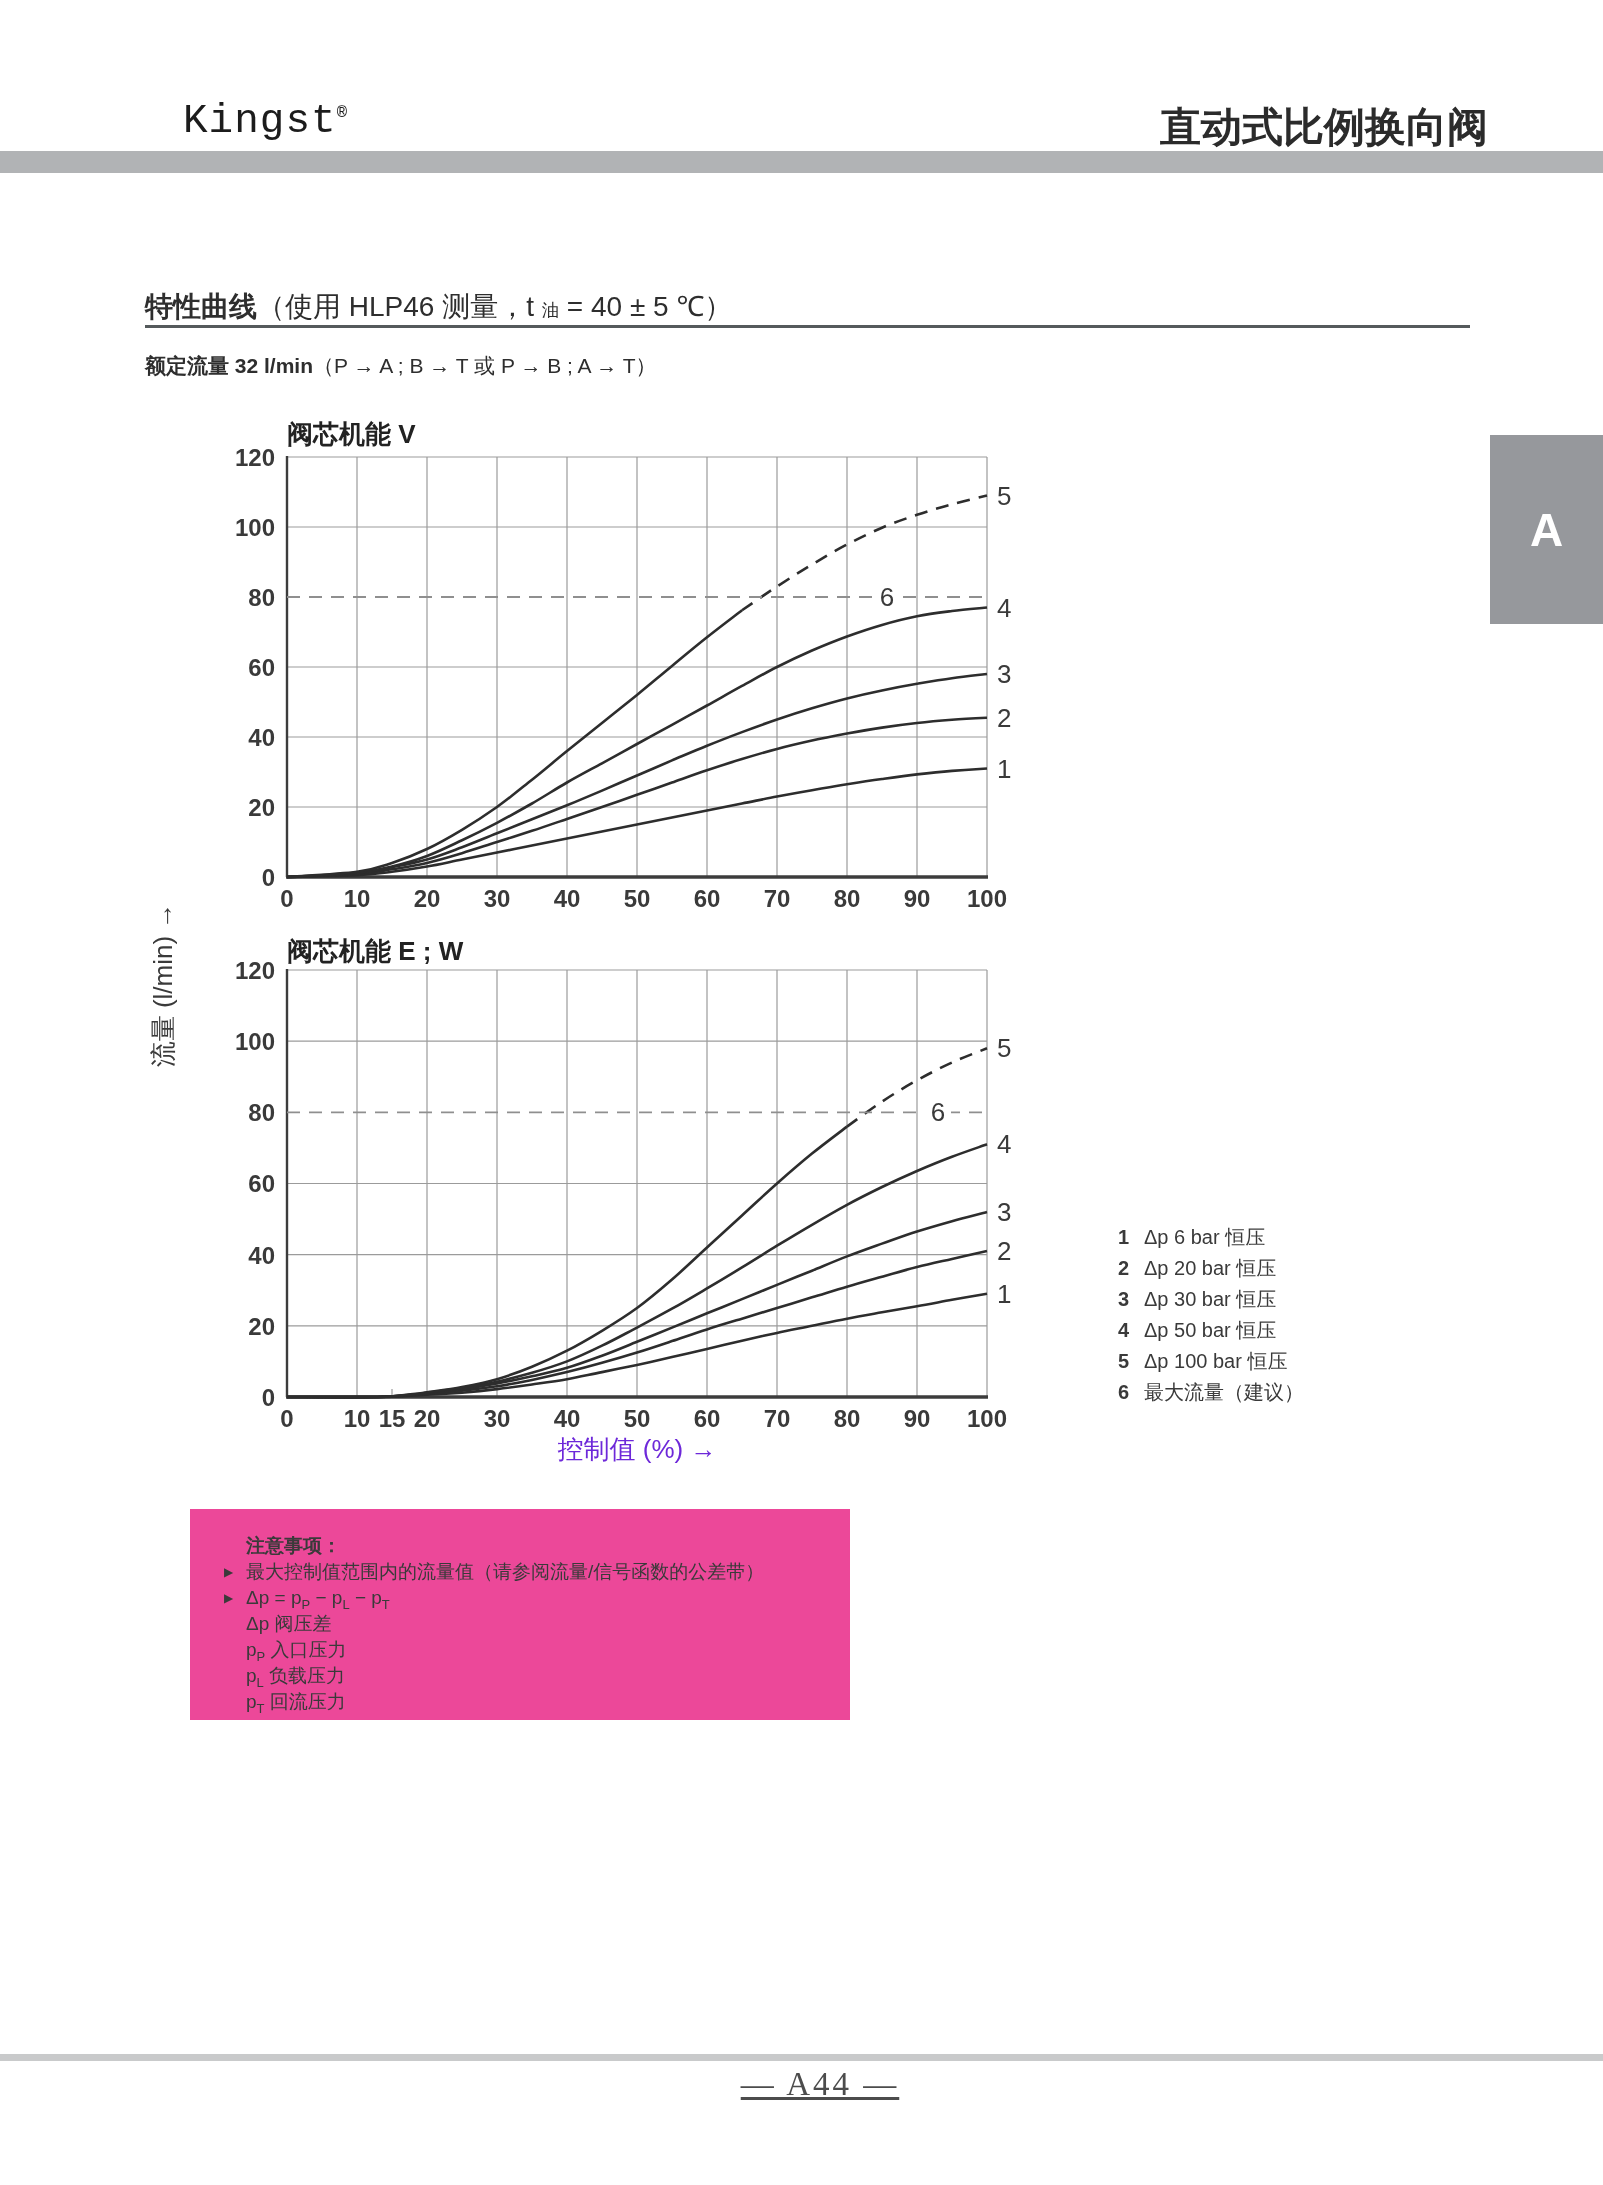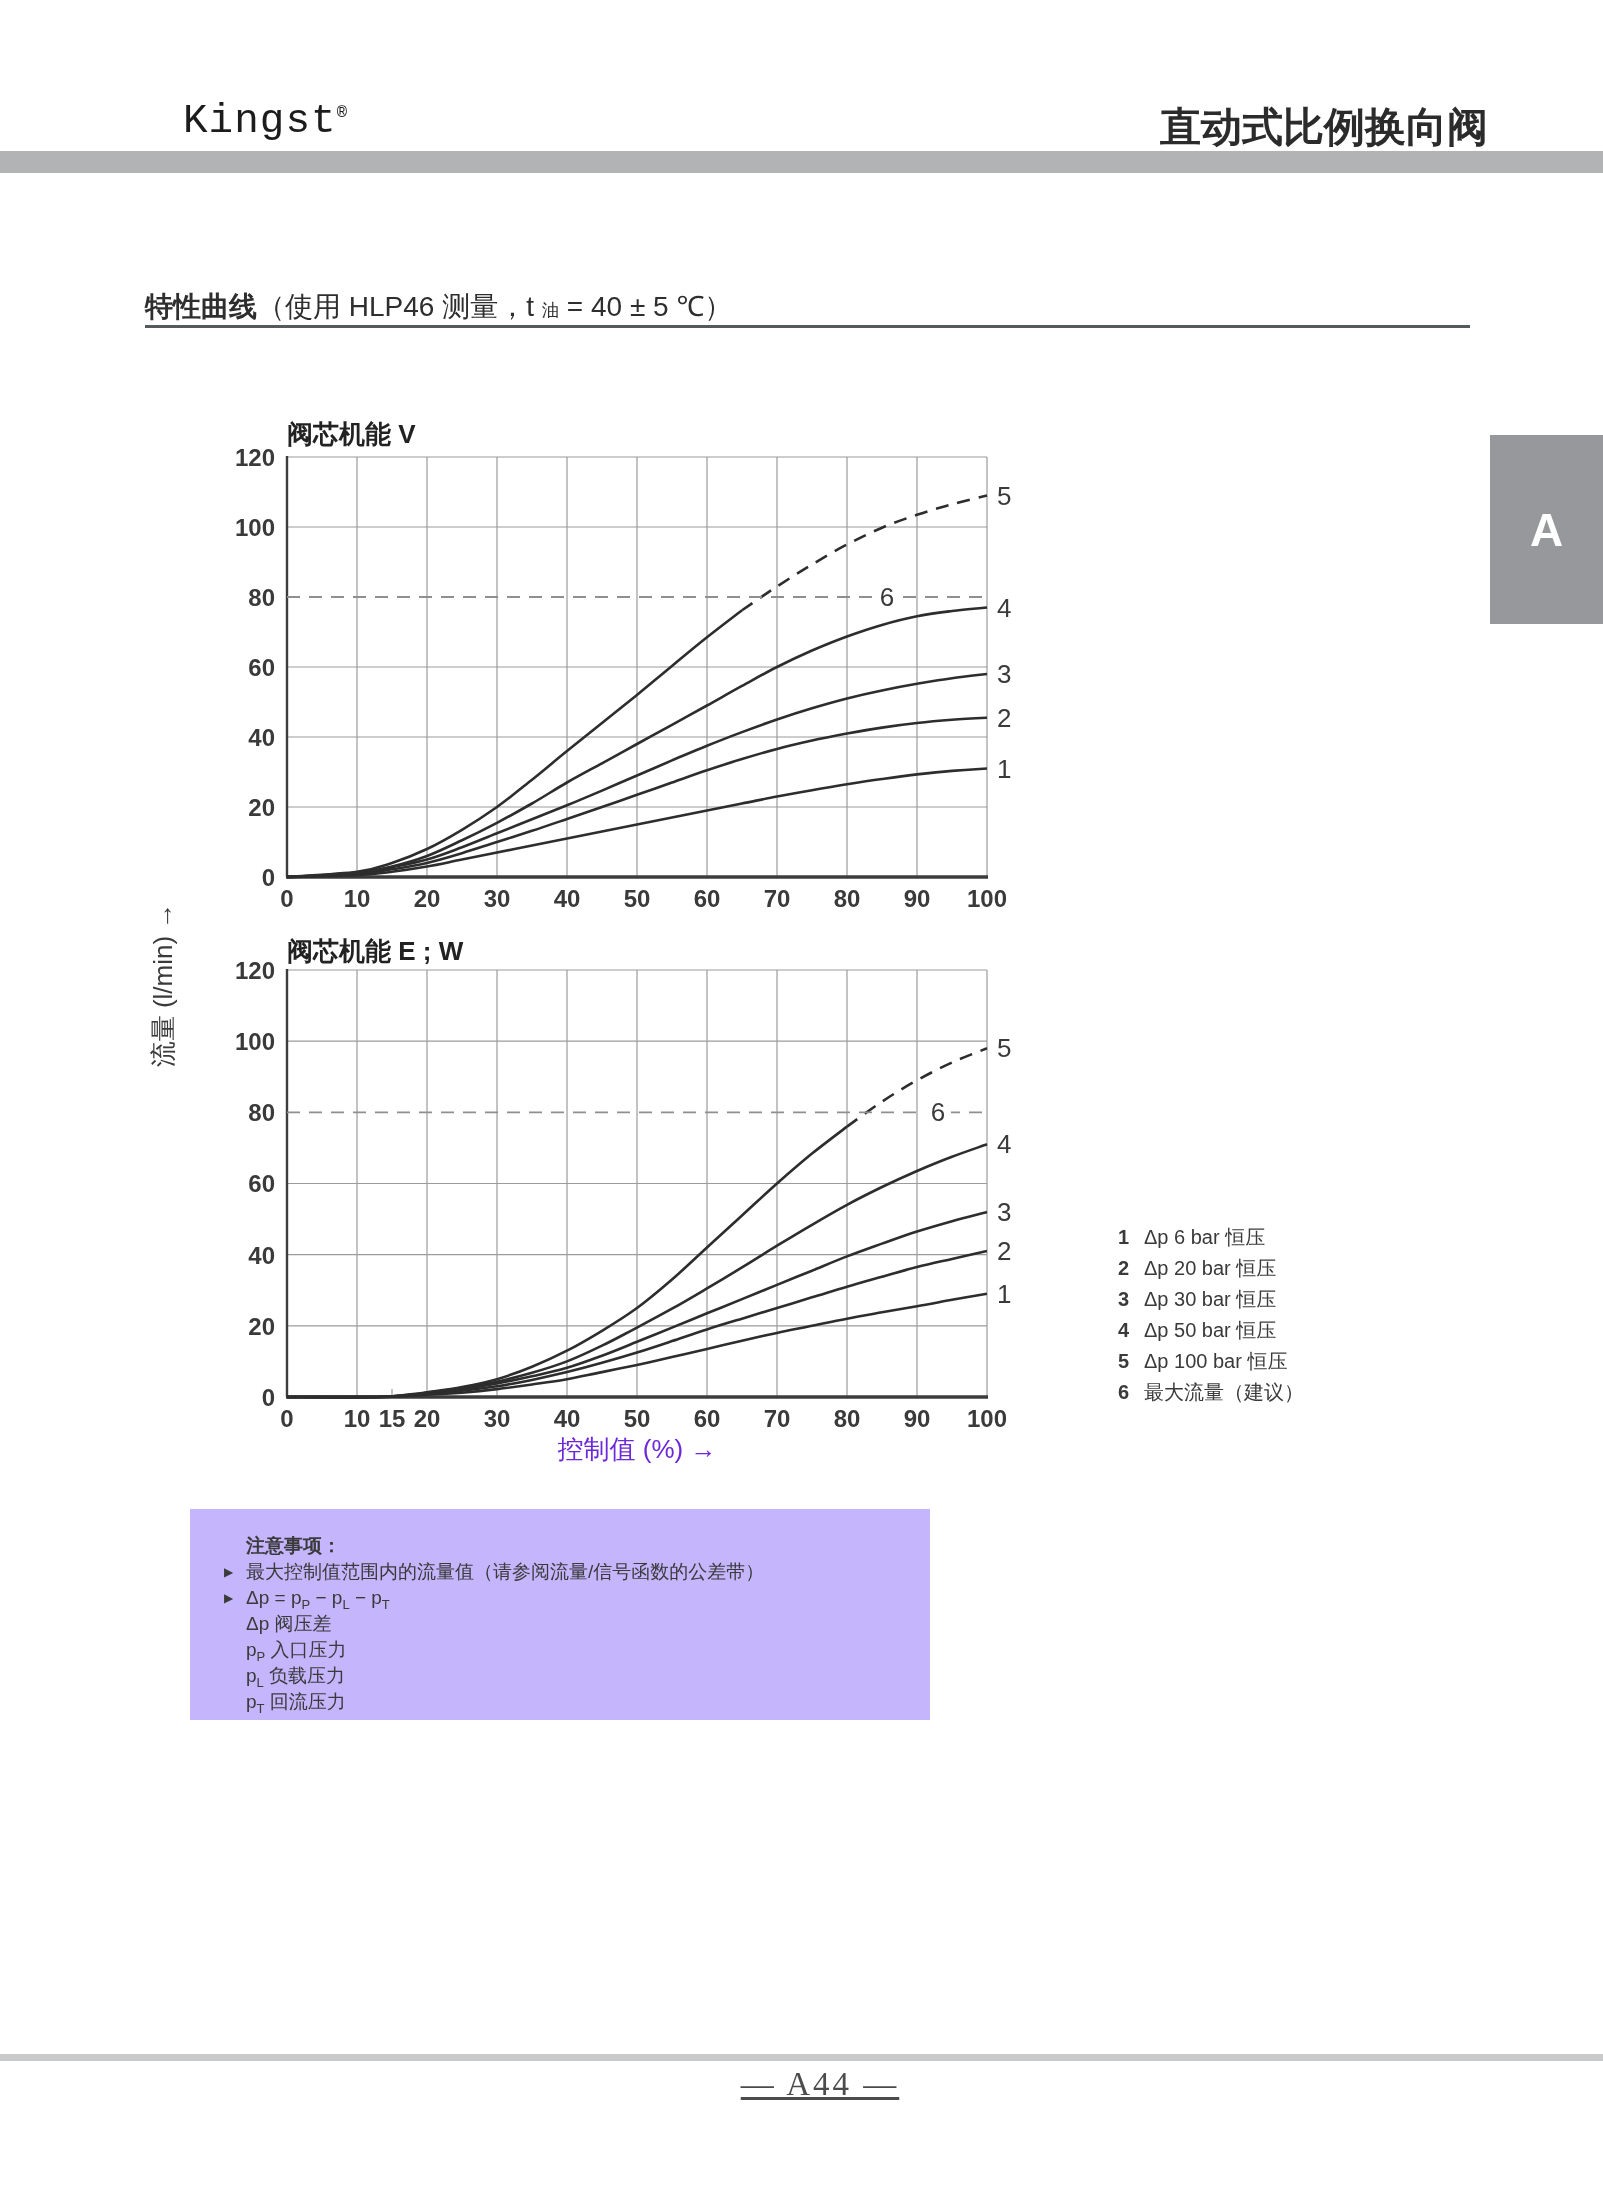--- a/index.html
+++ b/index.html
@@ -32,21 +32,21 @@
   svg .ctitle{font-size:26px;font-weight:700;fill:#222;}
   .ylab{position:absolute;left:163px;top:985px;transform:translate(-50%,-50%) rotate(-90deg);
         white-space:nowrap;font-size:26px;font-weight:500;color:#3a3a3a;}
   .xlab{position:absolute;left:287px;top:1432px;width:700px;text-align:center;
         font-size:26px;font-weight:500;color:#6d28d9;}
   
   .legend{position:absolute;left:1118px;top:1222px;}
   .legend .row{height:31px;display:flex;align-items:center;font-size:20px;color:#3a3a3a;}
   .legend .num{font-weight:700;width:26px;}
   
-  .notes{position:absolute;left:190px;top:1509px;width:740px;height:211px;background:#c4b5fd;
+  .notes{position:absolute;left:190px;top:1509px;width:660px;height:211px;background:#ec4899;
          box-sizing:border-box;padding:24px 20px 0 56px;font-size:19px;color:#3a3a3a;}
   .notes .line{height:26px;line-height:26px;white-space:nowrap;position:relative;}
   .notes .t{font-weight:700;}
   .notes .marker{position:absolute;left:-22px;top:0;font-size:12px;}
   .notes sub{font-size:13px;}
   
   .footer-bar{position:absolute;left:0;top:2054px;width:1603px;height:7px;background:#c9cacb;}
   .footer{position:absolute;left:620px;top:2066px;width:400px;text-align:center;
           font-family:"Liberation Serif",serif;font-size:33px;color:#4c4c4c;letter-spacing:3px;text-decoration:underline;}
 </style>
@@ -62,20 +62,21 @@
   <div class="topbar"></div>
 
   <div class="a-tab">
     <span>A</span>
   </div>
 
   <div class="sec-title"><span class="b">特性曲线</span><span>（使用 HLP46 测量，t </span><span class="sub">油</span><span> = 40 ± 5 ℃）</span></div>
 
   <div class="sec-underline"></div>
 
+  <div class="subtitle"><span class="b">额定流量 32 l/min</span><span>（P → A ; B → T 或 P → B ; A → T）</span></div>
 
   <svg id="chart1" class="chart" width="860" height="515">
       <line x1="87" y1="392" x2="787" y2="392" stroke="#9b9b9b" stroke-width="1.2"></line>
       <line x1="87" y1="322" x2="787" y2="322" stroke="#9b9b9b" stroke-width="1.2"></line>
       <line x1="87" y1="252" x2="787" y2="252" stroke="#9b9b9b" stroke-width="1.2"></line>
       <line x1="87" y1="112" x2="787" y2="112" stroke="#9b9b9b" stroke-width="1.2"></line>
       <line x1="87" y1="42" x2="787" y2="42" stroke="#9b9b9b" stroke-width="1.2"></line>
       <line x1="87" y1="42" x2="87" y2="462" stroke="#9b9b9b" stroke-width="1.2"></line>
       <line x1="157" y1="42" x2="157" y2="462" stroke="#9b9b9b" stroke-width="1.2"></line>
       <line x1="227" y1="42" x2="227" y2="462" stroke="#9b9b9b" stroke-width="1.2"></line>

